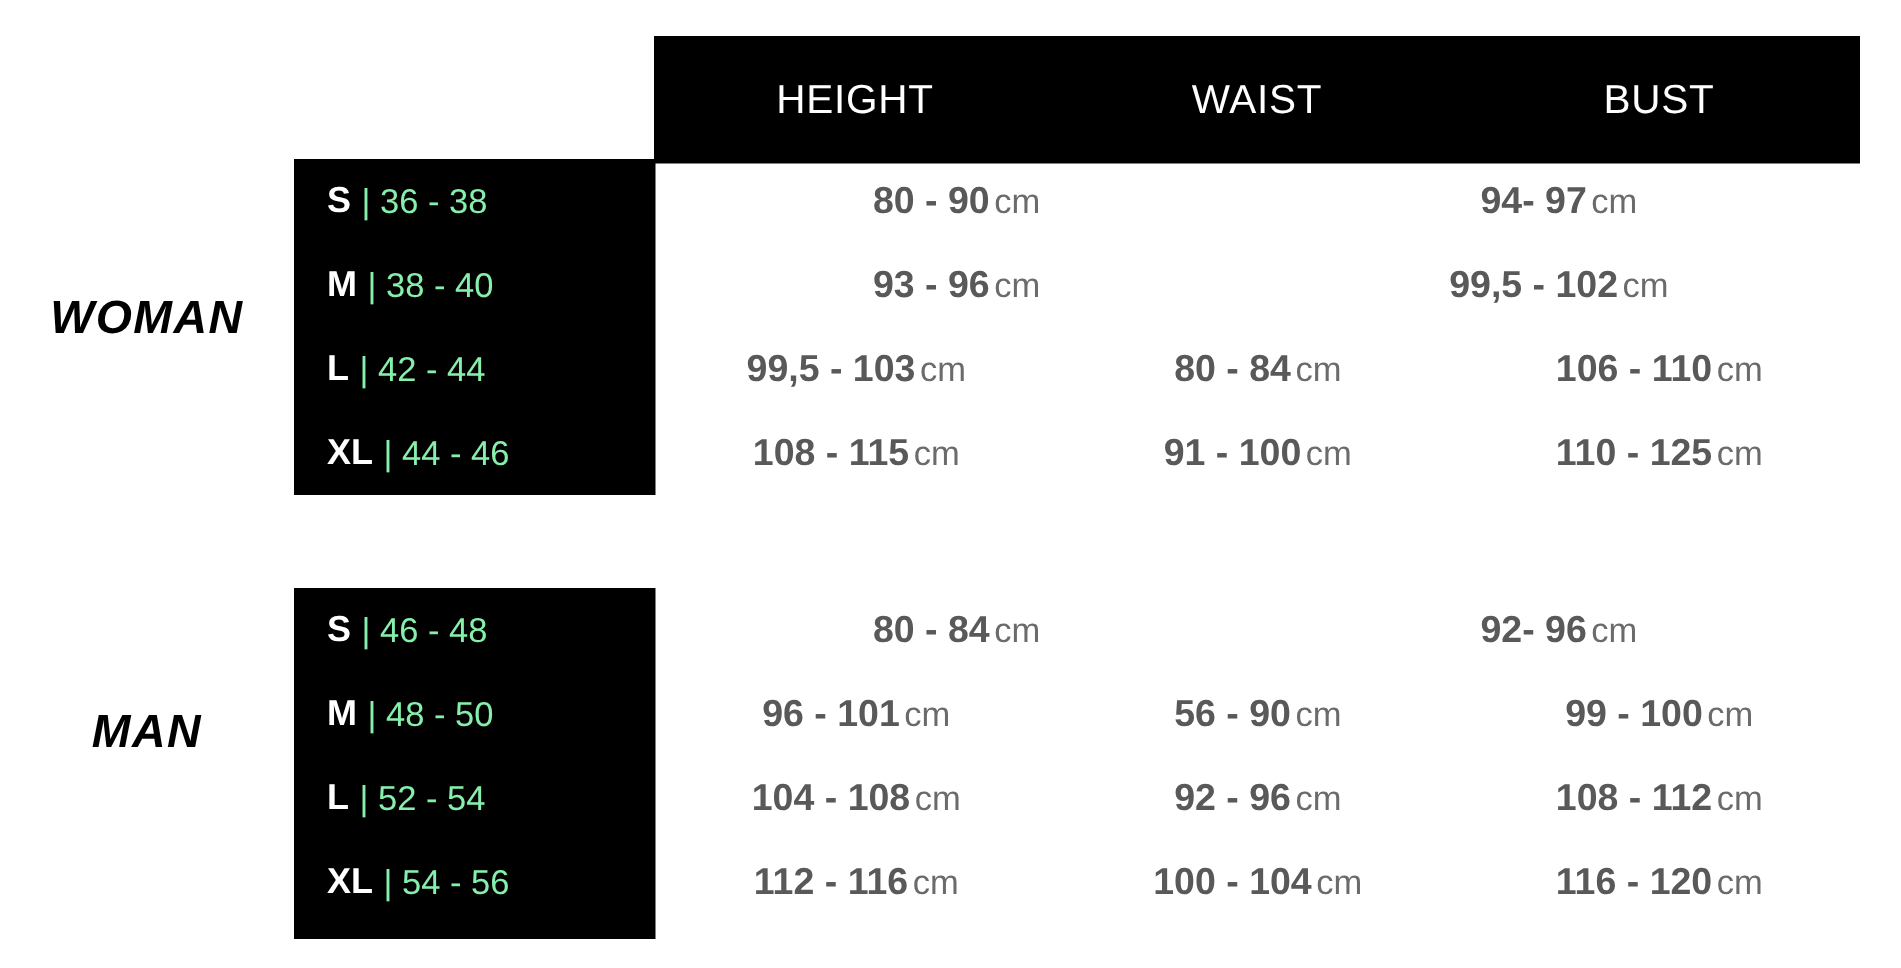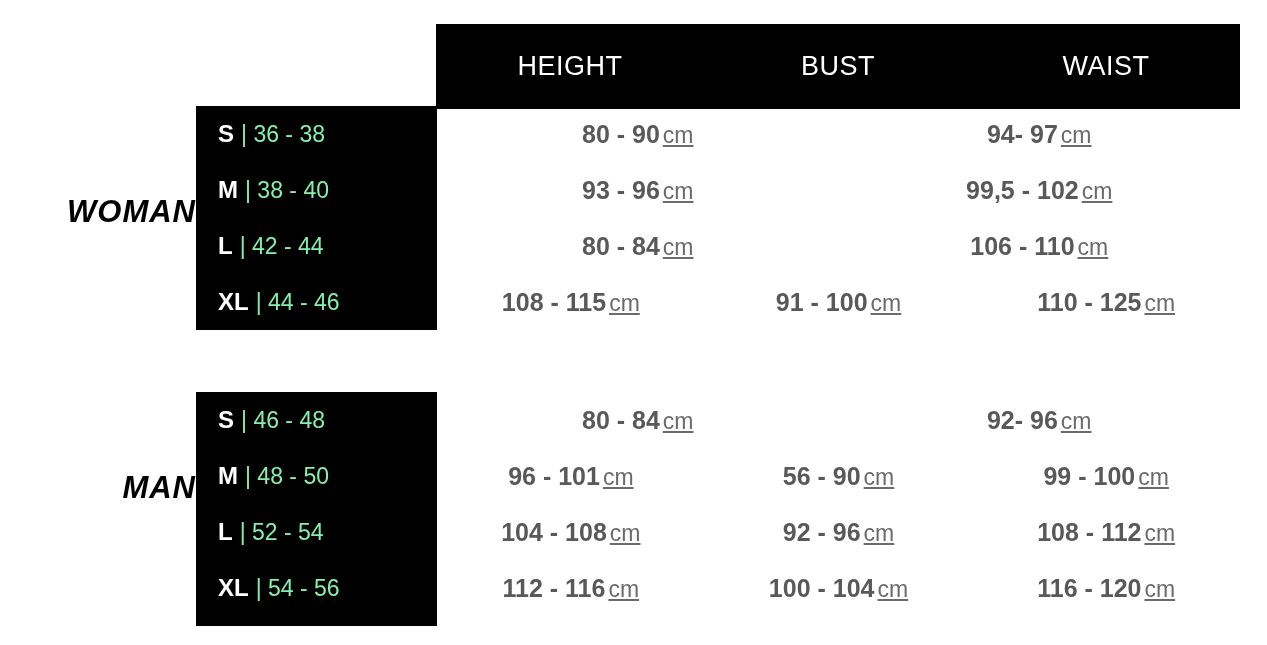--- a/index.html
+++ b/index.html
@@ -49,21 +49,21 @@
     width: 1267px;
   }
   .section.woman { top: 106px; height: 224px; }
   .section.man   { top: 392px; height: 234px; }
 
   
   .group-label {
     position: absolute;
     left: 0;
     width: 196px;
-    text-align: right;
+    text-align: center;
     font-size: 31px;
     font-weight: bold;
     font-style: italic;
     letter-spacing: 1px;
     color: #000000;
   }
   .section.woman .group-label { top: 88px; }
   .section.man   .group-label { top: 78px; }
 
   
@@ -115,32 +115,31 @@
     color: #595959;
     font-size: 25px;
     font-weight: bold;
     white-space: nowrap;
   }
   .meas-cell .unit {
     font-weight: 400;
     font-size: 23px;
     color: #6b6b6b;
     margin-left: 3px;
-    text-decoration: underline;
   }
 </style>
 </head>
 <body>
 
 <div class="page">
 
   <div class="header-bar">
     <div class="header-cell">HEIGHT</div>
+    <div class="header-cell">WAIST</div>
     <div class="header-cell">BUST</div>
-    <div class="header-cell">WAIST</div>
   </div>
 
   <div class="section woman">
     <div class="group-label">WOMAN</div>
 
     <div class="size-block">
       <div class="size-row">
         <span class="sz">S</span>
         <span class="eu">| 36 - 38</span>
       </div>
@@ -161,20 +160,21 @@
     <div class="meas-rows">
       <div class="meas-row">
         <div class="meas-cell"><span>80 - 90</span><span class="unit">cm</span></div>
         <div class="meas-cell"><span>94- 97</span><span class="unit">cm</span></div>
       </div>
       <div class="meas-row">
         <div class="meas-cell"><span>93 - 96</span><span class="unit">cm</span></div>
         <div class="meas-cell"><span>99,5 - 102</span><span class="unit">cm</span></div>
       </div>
       <div class="meas-row">
+        <div class="meas-cell"><span>99,5 - 103</span><span class="unit">cm</span></div>
         <div class="meas-cell"><span>80 - 84</span><span class="unit">cm</span></div>
         <div class="meas-cell"><span>106 - 110</span><span class="unit">cm</span></div>
       </div>
       <div class="meas-row">
         <div class="meas-cell"><span>108 - 115</span><span class="unit">cm</span></div>
         <div class="meas-cell"><span>91 - 100</span><span class="unit">cm</span></div>
         <div class="meas-cell"><span>110 - 125</span><span class="unit">cm</span></div>
       </div>
     </div>
   </div>

